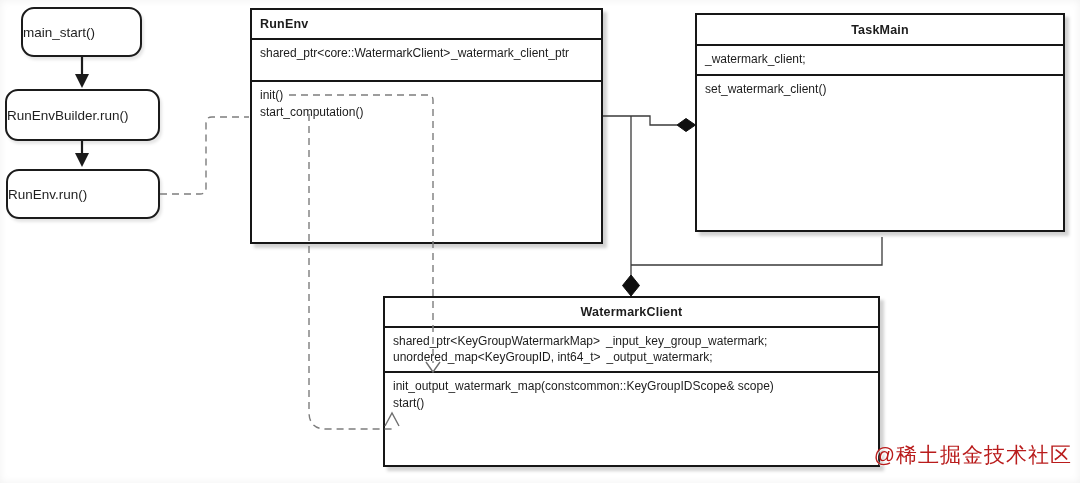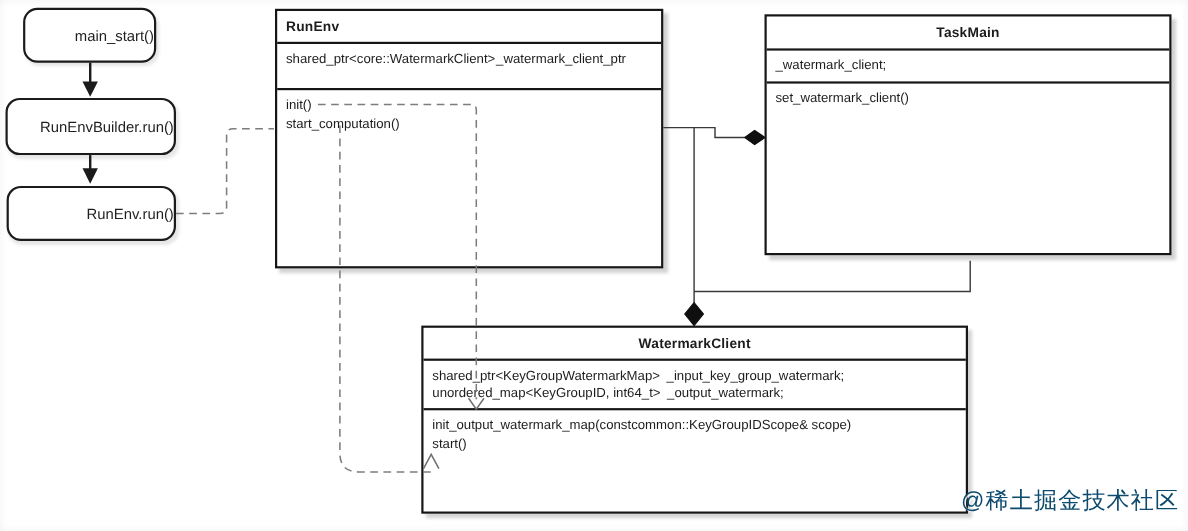--- a/index.html
+++ b/index.html
@@ -5,21 +5,21 @@
   html,body{margin:0;padding:0;background:#ffffff;}
   .canvas{
     position:relative;width:1080px;height:483px;background:#ffffff;
     font-family:"Liberation Sans",sans-serif;overflow:hidden;
     box-shadow:inset 0 0 8px rgba(0,0,0,0.06);
   }
   
   .fc-node{
     position:absolute;box-sizing:border-box;
     border:2px solid #1b1b1b;border-radius:13px;background:#ffffff;
-    display:flex;align-items:center;justify-content:flex-end;
+    display:flex;align-items:center;justify-content:flex-start;
     font-size:13.5px;color:#1f1f1f;
     box-shadow:2px 3px 3px rgba(0,0,0,0.10);
   }
   
   .uml{
     position:absolute;box-sizing:border-box;
     border:2px solid #161616;background:#ffffff;color:#1c1c1c;
     box-shadow:4px 4px 3px rgba(0,0,0,0.18);
   }
   .uml .title{
@@ -45,21 +45,21 @@
   .method-line{margin:0 0 2px 0;}
   svg.overlay{position:absolute;left:0;top:0;z-index:6;pointer-events:none;}
   .solid-line{stroke:#3a3a3a;stroke-width:1.3;fill:none;}
   .flow-arrow-shaft{stroke:#1b1b1b;stroke-width:2.2;}
   .flow-arrow-head{fill:#1b1b1b;stroke:none;}
   .diamond{fill:#0f0f0f;stroke:#0f0f0f;}
   .dash-line{stroke:#7d7d7d;stroke-width:1.4;fill:none;stroke-dasharray:7 5;}
   .chevron{stroke:#6f6f6f;stroke-width:1.4;fill:none;}
   .watermark{
     position:absolute;right:8px;top:441px;font-size:21px;
-    color:#0c4a6e;text-shadow:1px 1px 1px #ffffff;letter-spacing:1px;
+    color:#b91c1c;text-shadow:1px 1px 1px #ffffff;letter-spacing:1px;
   }
 </style>
 </head>
 <body>
 
 <div class="canvas">
 
   <div class="fc-node" style="left:21px;top:7px;width:121px;height:50px;">
     <span>main_start()</span>
   </div>

